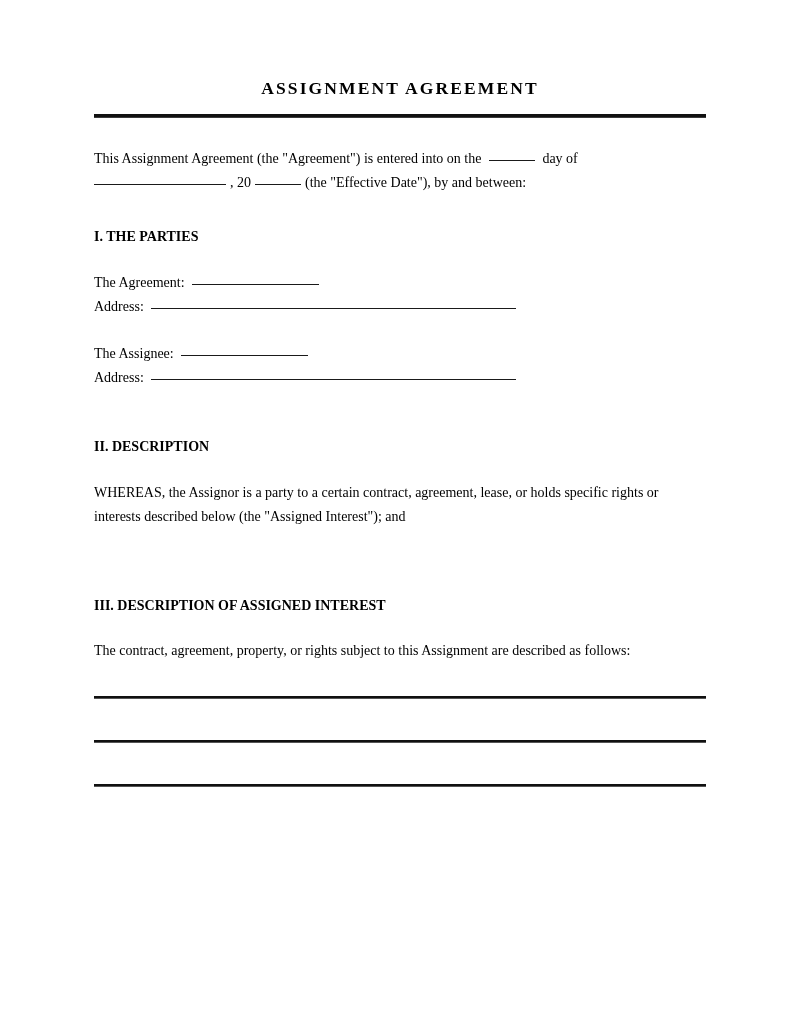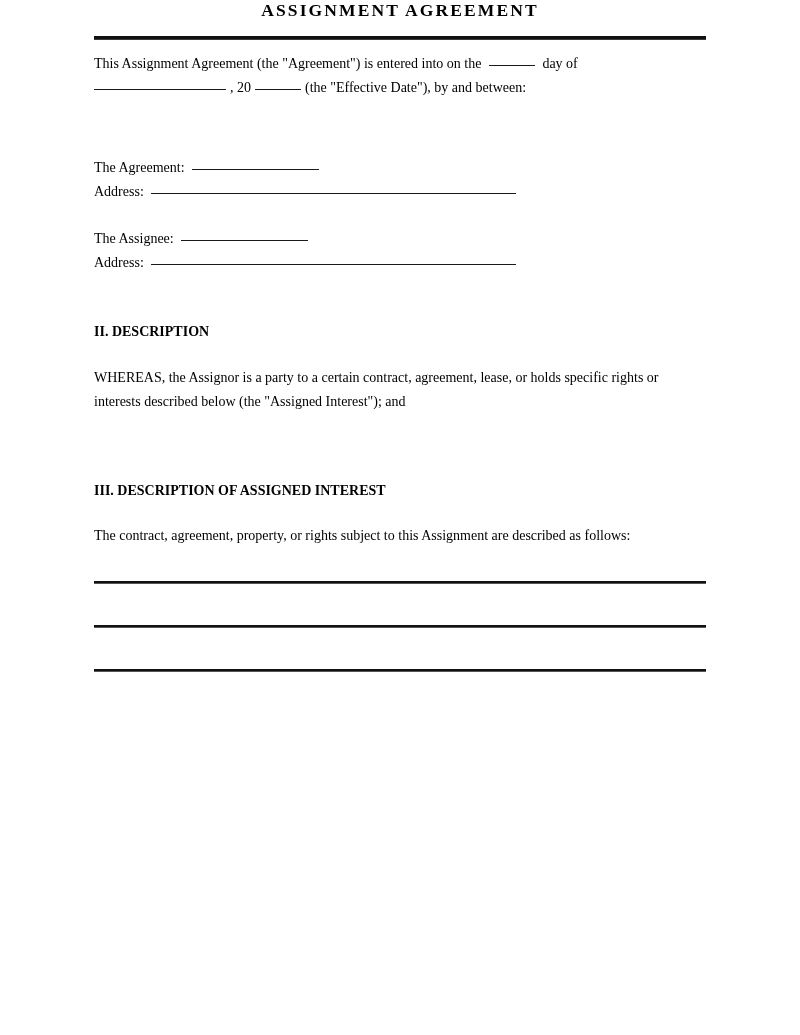--- a/index.html
+++ b/index.html
@@ -17,41 +17,42 @@
   .page {
     position: relative;
     width: 800px;
     height: 1035px;
     background: #ffffff;
     box-sizing: border-box;
     padding: 0 94px;
   }
   .doc-title {
     margin: 0;
+    padding-top: 78px;
     text-align: center;
     font-size: 17.5px;
     font-weight: bold;
     letter-spacing: 2.1px;
     line-height: 1.2;
   }
   .title-rule {
     margin-top: 15px;
     height: 0;
     border-top: 3px solid #111111;
     border-bottom: 1px solid #3a3a3a;
     width: 612px;
   }
   .para {
     font-size: 14px;
     line-height: 24px;
     margin: 0;
     text-align: left;
   }
   .intro {
-    margin-top: 12px;
+    margin-top: 29px;
   }
   .section-heading {
     font-size: 14px;
     font-weight: bold;
     line-height: 20px;
     margin: 0;
   }
   .sp-intro-to-parties { height: 32px; }
   .sp-parties-to-block { height: 24px; }
   .sp-block-gap { height: 23px; }
@@ -98,20 +99,21 @@
   <p class="para intro">
     <span>This Assignment Agreement (the "Agreement") is entered into on the</span>
     <span class="blank blank-short"></span>
     <span>day of</span>
     <br>
     <span class="blank blank-med"></span><span>, 20</span><span class="blank blank-short"></span><span>(the "Effective Date"), by and between:</span>
   </p>
 
   <div class="sp-intro-to-parties"></div>
 
+  <h2 class="section-heading">I. THE PARTIES</h2>
 
   <div class="sp-parties-to-block"></div>
 
   <div class="field-row">
     <span>The Agreement:</span><span class="blank blank-name"></span>
   </div>
   <div class="field-row">
     <span>Address:</span><span class="blank blank-addr"></span>
   </div>
 

